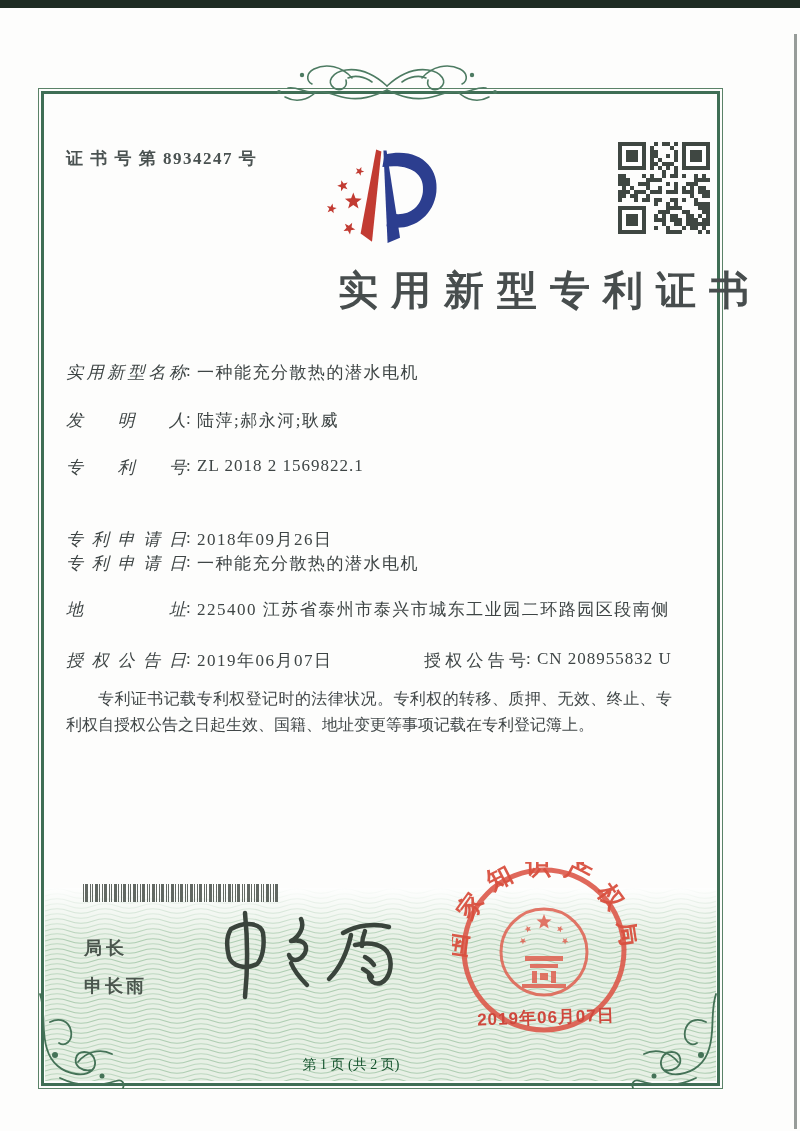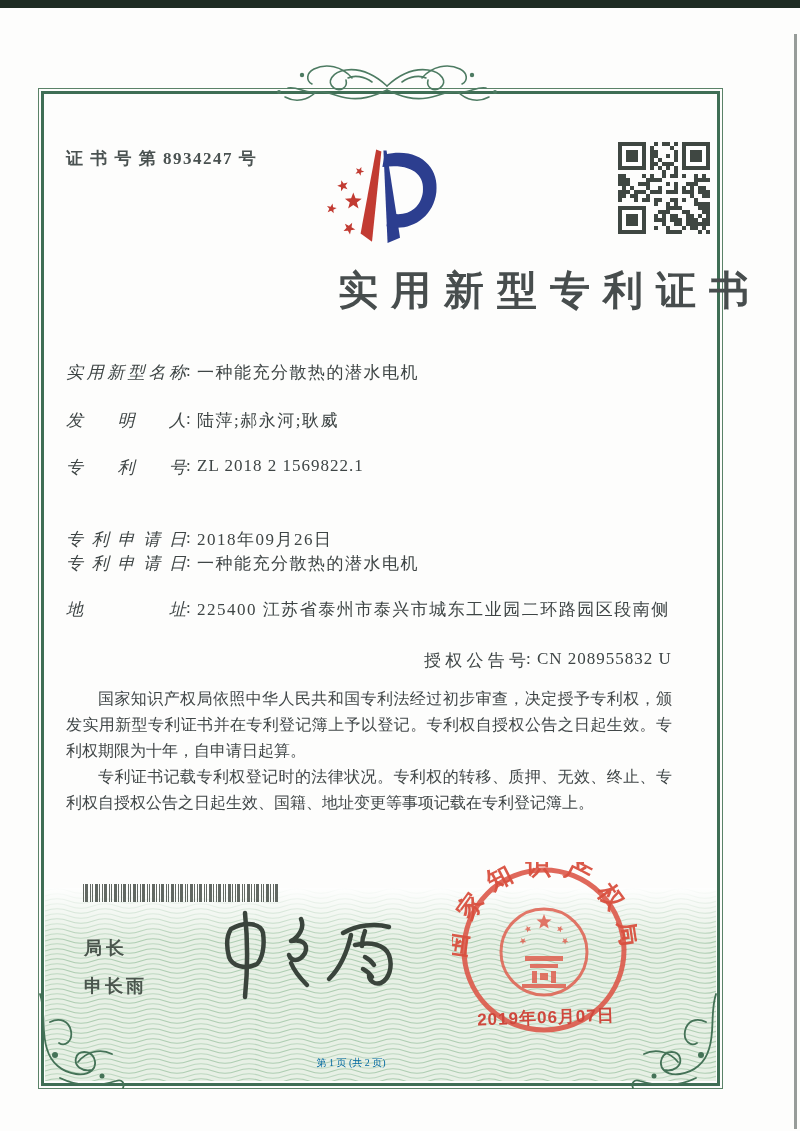--- a/index.html
+++ b/index.html
@@ -36,21 +36,21 @@
   .barcode span{background:#4d544e;display:block;height:100%;}
   .sig-title{position:absolute;left:84px;top:936px;font-size:18px;font-weight:600;letter-spacing:4px;
         font-family:"Liberation Sans","DejaVu Sans",sans-serif;color:#4a554d;}
   .sig-name{position:absolute;left:84px;top:974px;font-size:18px;font-weight:600;letter-spacing:3px;
         font-family:"Liberation Sans","DejaVu Sans",sans-serif;color:#4a554d;}
   .sig-script{position:absolute;left:205px;top:905px;}
   .seal{position:absolute;left:452px;top:862px;}
   .seal-date{position:absolute;left:456px;top:1006px;width:180px;text-align:center;font-size:17px;
         font-weight:bold;color:#cf473c;letter-spacing:1px;transform:rotate(-2deg);
         font-family:"Liberation Sans","DejaVu Sans",sans-serif;}
-  .page-num{position:absolute;left:0;top:1056px;width:702px;text-align:center;font-size:10px;color:#0369a1;}
+  .page-num{position:absolute;left:0;top:1056px;width:702px;text-align:center;font-size:14px;color:#14532d;}
   .back-note{position:absolute;left:0;top:1104px;width:690px;text-align:center;font-size:17px;
         letter-spacing:3px;color:#394a3c;}
 </style>
 </head>
 <body>
 
 <div class="page">
 
   <div class="scan-top"></div>
   <div class="scan-right"></div>
@@ -335,26 +335,28 @@
   </div>
   <div class="field r4">
     <span class="flabel">专利申请日</span><span class="fcolon">:</span><span class="fvalue">2018年09月26日</span>
   </div>
   <div class="field r5">
     <span class="flabel">专利申请日</span><span class="fcolon">:</span><span class="fvalue">一种能充分散热的潜水电机</span>
   </div>
   <div class="field r6">
     <span class="flabel">地址</span><span class="fcolon">:</span><span class="fvalue addr">225400 江苏省泰州市泰兴市城东工业园二环路园区段南侧</span>
   </div>
+  <div class="field r7">
+    <span class="flabel">授权公告日</span><span class="fcolon">:</span><span class="fvalue">2019年06月07日</span>
+  </div>
   <div class="field2 r7">
     <span class="flabel2">授权公告号</span><span class="fcolon">:</span><span class="fvalue latin">CN 208955832 U</span>
   </div>
 
   <div class="legal">
-    <p>国家知识产权局依照中华人民共和国专利法经过初步审查，决定授予专利权，颁发实用新型专利证书并在专利登记簿上予以登记。专利权自授权公告之日起生效。专利权期限为十年，自申请日起算。</p>
     <p>专利证书记载专利权登记时的法律状况。专利权的转移、质押、无效、终止、专利权自授权公告之日起生效、国籍、地址变更等事项记载在专利登记簿上。</p>
   </div>
 
   <div id="barcode" class="barcode">
       <span style="width: 1px; margin-right: 1px;"></span>
       <span style="width: 3px; margin-right: 2px;"></span>
       <span style="width: 1px; margin-right: 1px;"></span>
       <span style="width: 1px; margin-right: 2px;"></span>
       <span style="width: 3px; margin-right: 1px;"></span>
       <span style="width: 1px; margin-right: 2px;"></span>

